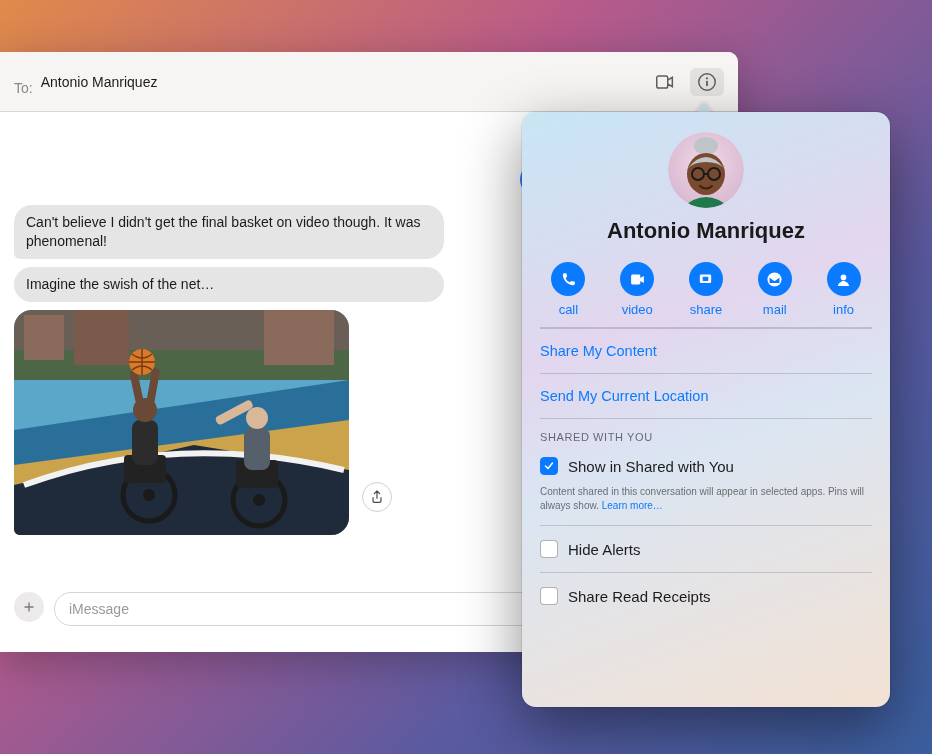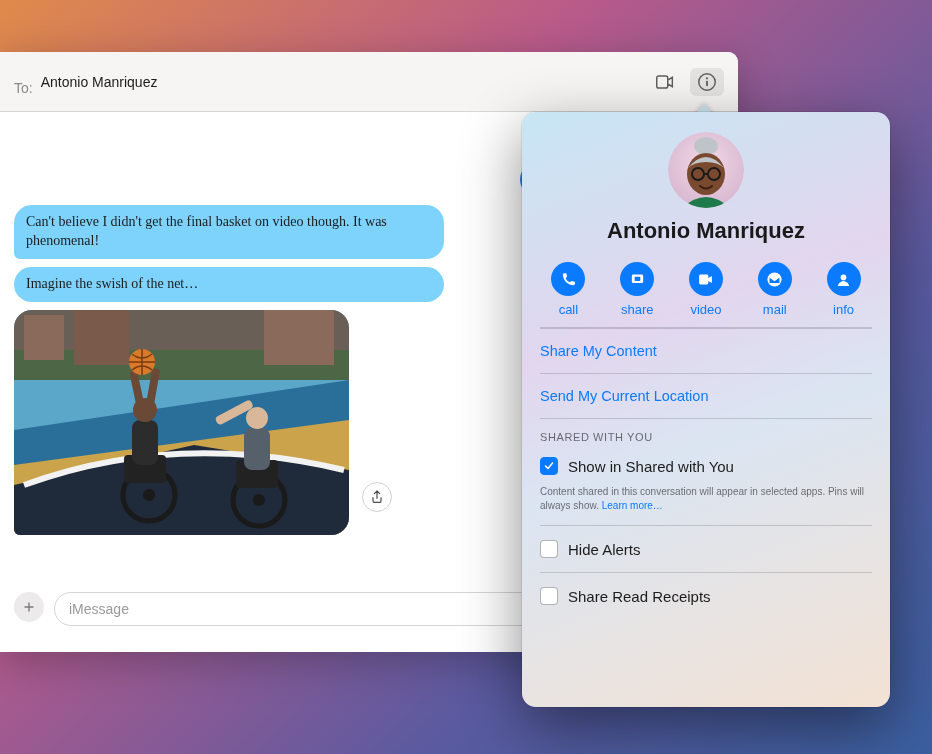--- a/index.html
+++ b/index.html
@@ -68,24 +68,23 @@
   .bubble.out {
     background: #2f80f6;
     color: #fff;
     margin-left: auto;
     border-bottom-right-radius: 6px;
     margin-right: 4px;
     margin-top: 36px;
     max-width: 200px;
   }
   .bubble.in {
-    background: #7dd3fc;
+    background: #e5e5e5;
     color: #1c1c1c;
     border-bottom-left-radius: 6px;
-    font-family: Liberation Serif, serif;
   }
 
   .photo-bubble {
     width: 335px;
     height: 225px;
     border-radius: 18px;
     overflow: hidden;
     border-bottom-left-radius: 6px;
     position: relative;
   }
@@ -390,33 +389,33 @@
       <div class="action-circle">
           <svg viewBox="0 0 24 24">
             <path d="M6 3c-1 0-2 1-2 2 0 8 7 15 15 15 1 0 2-1 2-2v-3l-5-1-2 2c-3-1-5-3-6-6l2-2-1-5H6z"></path>
           </svg>
         </div>
       <span class="action-label">call</span>
     </div>
     <div class="action-item">
       <div class="action-circle">
           <svg viewBox="0 0 24 24">
-            <rect x="4" y="5" width="16" height="12" rx="2"></rect>
-            <rect x="8" y="8" width="8" height="6" rx="1" fill="#0a7bff"></rect>
+            <path d="M3 7c0-1 1-2 2-2h9c1 0 2 1 2 2v10c0 1-1 2-2 2H5c-1 0-2-1-2-2V7zm13 3l5-3v10l-5-3V10z"></path>
           </svg>
         </div>
-      <span class="action-label">share</span>
+      <span class="action-label">video</span>
     </div>
     <div class="action-item">
       <div class="action-circle">
           <svg viewBox="0 0 24 24">
-            <path d="M3 7c0-1 1-2 2-2h9c1 0 2 1 2 2v10c0 1-1 2-2 2H5c-1 0-2-1-2-2V7zm13 3l5-3v10l-5-3V10z"></path>
+            <rect x="4" y="5" width="16" height="12" rx="2"></rect>
+            <rect x="8" y="8" width="8" height="6" rx="1" fill="#0a7bff"></rect>
           </svg>
         </div>
-      <span class="action-label">video</span>
+      <span class="action-label">share</span>
     </div>
     <div class="action-item">
       <div class="action-circle">
           <svg viewBox="0 0 24 24">
             <circle cx="12" cy="12" r="10"></circle>
             <path d="M5 9l7 5 7-5v8H5z" fill="#0a7bff"></path>
             <path d="M5 9h14l-7 5z" fill="#fff"></path>
           </svg>
         </div>
       <span class="action-label">mail</span>

